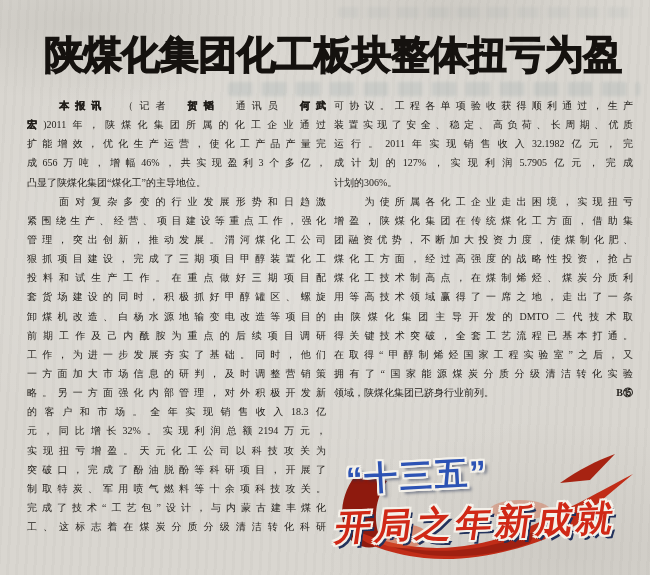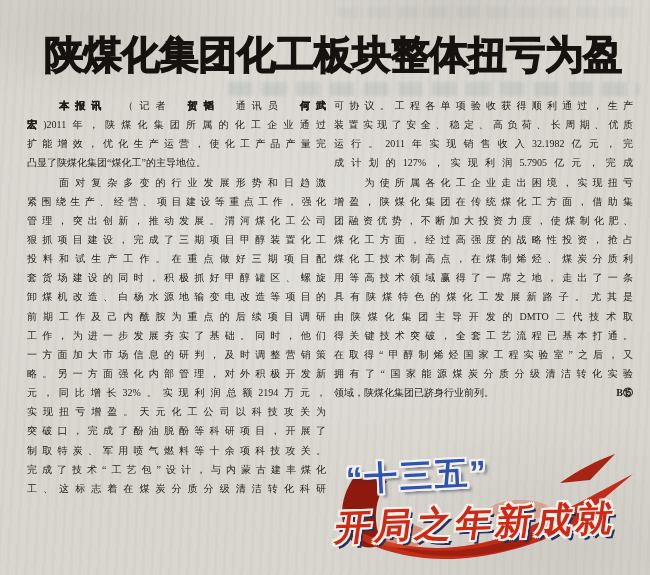--- a/index.html
+++ b/index.html
@@ -78,51 +78,53 @@
   <div class="ghost ghost-top"></div>
 
   <h1 class="headline">陕煤化集团化工板块整体扭亏为盈</h1>
 
   <div class="ghost ghost-under"></div>
 
   <div class="col col-left">
       <div class="line">　　<b>本报讯</b>　（记者　<b>贺韬</b>　通讯员　<b>何武</b></div>
       <div class="line"><b>宏</b>)2011年，陕煤化集团所属的化工企业通过</div>
       <div class="line">扩能增效，优化生产运营，使化工产品产量完</div>
+      <div class="line">成656万吨，增幅46%，共实现盈利3个多亿，</div>
       <div class="line flush">凸显了陕煤化集团“煤化工”的主导地位。</div>
       <div class="line">　　面对复杂多变的行业发展形势和日趋激</div>
       <div class="line">紧围绕生产、经营、项目建设等重点工作，强化</div>
       <div class="line">管理，突出创新，推动发展。渭河煤化工公司</div>
       <div class="line">狠抓项目建设，完成了三期项目甲醇装置化工</div>
       <div class="line">投料和试生产工作。在重点做好三期项目配</div>
       <div class="line">套货场建设的同时，积极抓好甲醇罐区、螺旋</div>
       <div class="line">卸煤机改造、白杨水源地输变电改造等项目的</div>
       <div class="line">前期工作及己内酰胺为重点的后续项目调研</div>
       <div class="line">工作，为进一步发展夯实了基础。同时，他们</div>
       <div class="line">一方面加大市场信息的研判，及时调整营销策</div>
       <div class="line">略。另一方面强化内部管理，对外积极开发新</div>
+      <div class="line">的客户和市场。全年实现销售收入18.3亿</div>
       <div class="line">元，同比增长32%。实现利润总额2194万元，</div>
       <div class="line">实现扭亏增盈。天元化工公司以科技攻关为</div>
       <div class="line">突破口，完成了酚油脱酚等科研项目，开展了</div>
       <div class="line">制取特炭、军用喷气燃料等十余项科技攻关。</div>
       <div class="line">完成了技术“工艺包”设计，与内蒙古建丰煤化</div>
       <div class="line">工、这标志着在煤炭分质分级清洁转化科研</div>
     </div>
   <div class="col col-right">
       <div class="line">可协议。工程各单项验收获得顺利通过，生产</div>
       <div class="line">装置实现了安全、稳定、高负荷、长周期、优质</div>
       <div class="line">运行。2011年实现销售收入32.1982亿元，完</div>
       <div class="line">成计划的127%，实现利润5.7905亿元，完成</div>
+      <div class="line flush">计划的306%。</div>
       <div class="line">　　为使所属各化工企业走出困境，实现扭亏</div>
       <div class="line">增盈，陕煤化集团在传统煤化工方面，借助集</div>
       <div class="line">团融资优势，不断加大投资力度，使煤制化肥、</div>
       <div class="line">煤化工方面，经过高强度的战略性投资，抢占</div>
       <div class="line">煤化工技术制高点，在煤制烯烃、煤炭分质利</div>
       <div class="line">用等高技术领域赢得了一席之地，走出了一条</div>
-      <div class="line">具有陕煤特色的煤化工发展新路子。尤其是</div>
       <div class="line">由陕煤化集团主导开发的DMTO二代技术取</div>
       <div class="line">得关键技术突破，全套工艺流程已基本打通。</div>
       <div class="line">在取得“甲醇制烯烃国家工程实验室”之后，又</div>
       <div class="line">拥有了“国家能源煤炭分质分级清洁转化实验</div>
       <div class="line flush marker">
         <span>领域，陕煤化集团已跻身行业前列。</span>
         <span class="pgmark">B⑮</span>
       </div>
     </div>
 

